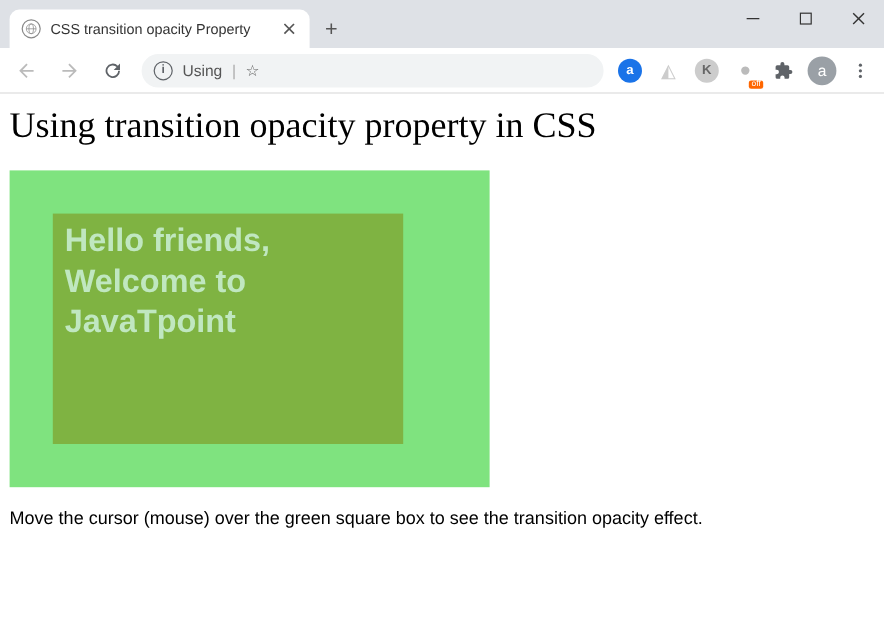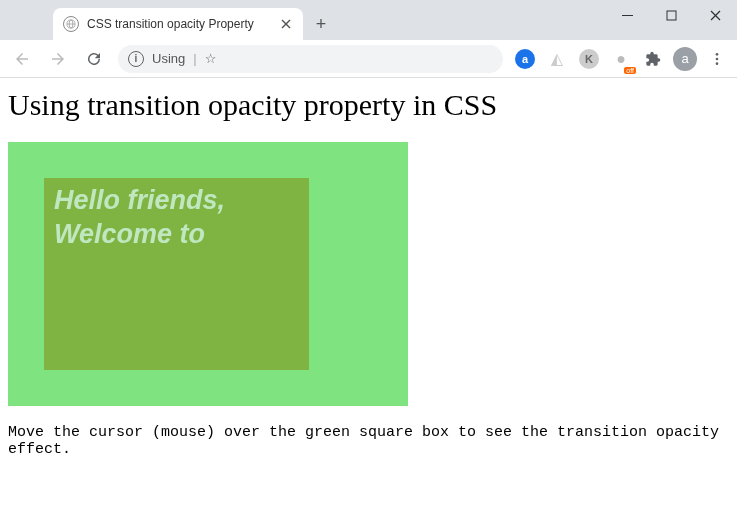--- a/index.html
+++ b/index.html
@@ -1,19 +1,19 @@
 <!DOCTYPE html>
 <html><head>
   <meta charset="utf-8">
   <style>
     * { margin: 0; padding: 0; box-sizing: border-box; }
     body { font-family: Arial, sans-serif; width: 737px; height: 517px; background: #fff; overflow: hidden; }
     
     
-    .titlebar { height: 40px; background: #dee1e6; display: flex; align-items: flex-end; position: relative; padding-left: 45px; }
+    .titlebar { height: 40px; background: #dee1e6; display: flex; align-items: flex-end; position: relative; }
     .tab { background: #fff; height: 32px; width: 250px; margin-left: 8px; border-radius: 8px 8px 0 0; display: flex; align-items: center; padding: 0 10px; gap: 8px; font-size: 12px; color: #333; }
     .tab-favicon { width: 16px; height: 16px; border: 1px solid #888; border-radius: 50%; display: flex; align-items: center; justify-content: center; }
     .tab-favicon svg { width: 10px; height: 10px; }
     .tab-title { flex: 1; white-space: nowrap; overflow: hidden; text-overflow: ellipsis; }
     .tab-close { width: 14px; height: 14px; display: flex; align-items: center; justify-content: center; color: #555; font-size: 14px; }
     .newtab { width: 28px; height: 28px; display: flex; align-items: center; justify-content: center; color: #555; font-size: 18px; margin-left: 4px; margin-bottom: 2px; }
     .window-controls { position: absolute; right: 0; top: 0; display: flex; height: 30px; }
     .wc { width: 44px; display: flex; align-items: center; justify-content: center; color: #333; }
     .wc svg { width: 11px; height: 11px; }
     
@@ -25,23 +25,23 @@
     .addr-info { width: 16px; height: 16px; border: 1.5px solid #5f6368; border-radius: 50%; display: flex; align-items: center; justify-content: center; font-size: 10px; font-weight: bold; color: #5f6368; }
     .addr-text { flex: 1; white-space: nowrap; overflow: hidden; }
     .toolbar-icon { width: 28px; height: 28px; display: flex; align-items: center; justify-content: center; font-size: 14px; }
     .ext-icon { width: 20px; height: 20px; border-radius: 50%; }
     .avatar { width: 24px; height: 24px; border-radius: 50%; background: #9aa0a6; color: #fff; display: flex; align-items: center; justify-content: center; font-size: 13px; }
     
     
     .content { padding: 10px 8px; color: #000; }
     .content h1 { font-family: 'Times New Roman', serif; font-size: 30px; font-weight: normal; margin-bottom: 20px; }
     .outer-box { width: 400px; height: 264px; background: #7fe37f; padding: 36px; }
-    .inner-box { width: 265px; height: 192px; background: rgba(128,128,0,0.48); padding: 6px 10px; font-style: italic; }
+    .inner-box { width: 292px; height: 192px; background: rgba(128,128,0,0.48); padding: 6px 10px; }
     .inner-box h2 { font-family: Arial, sans-serif; font-size: 27px; font-weight: bold; color: #c0e7c0; line-height: 1.25; }
-    .note { font-family: Liberation Mono, monospace; font-size: 15px; margin-top: 18px; }
+    .note { font-family: Liberation Sans, sans-serif; font-size: 15px; margin-top: 18px; }
   </style>
 </head>
 <body>
 
 <div class="titlebar">
   <div class="tab">
     <span class="tab-favicon">
       <svg viewBox="0 0 16 16">
           <circle cx="8" cy="8" r="6.5" fill="none" stroke="#888" stroke-width="1"></circle>
           <ellipse cx="8" cy="8" rx="3" ry="6.5" fill="none" stroke="#888" stroke-width="1"></ellipse>
@@ -129,17 +129,18 @@
     </div>
 </div>
 
 <div class="content">
   <h1>Using transition opacity property in CSS</h1>
   <div class="outer-box">
     <div class="inner-box">
       <h2>
         <span>Hello friends,</span><br>
         <span>Welcome to</span><br>
+        <span>JavaTpoint</span>
       </h2>
     </div>
   </div>
   <p class="note">Move the cursor (mouse) over the green square box to see the transition opacity effect.</p>
 </div>
 
 </body></html>

